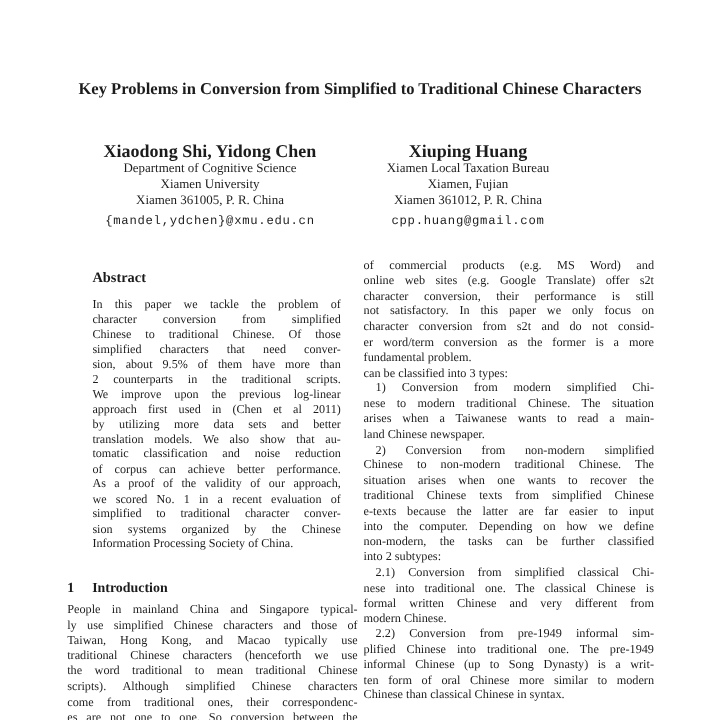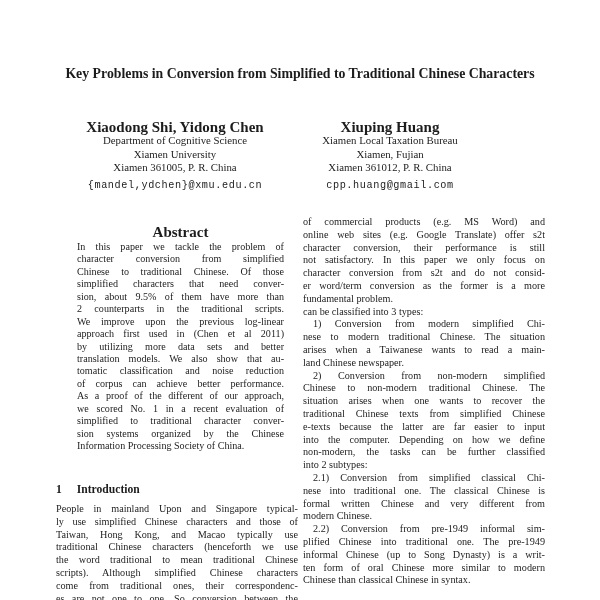--- a/index.html
+++ b/index.html
@@ -36,21 +36,21 @@
   .a-name { font-weight: bold; font-size: 15px; line-height: 14px; }
   .a-line { font-size: 10.8px; line-height: 13.5px; }
   .a-email {
     font-family: "Liberation Mono", "DejaVu Sans Mono", monospace;
     font-size: 10.2px;
     letter-spacing: 0.6px;
     margin-top: 4px;
     line-height: 13px;
   }
   .abstract-block { position: absolute; left: 77px; top: 224px; width: 207px; }
-  .abs-head { text-align: center; font-weight: bold; font-size: 15px; }
+  .abs-head { font-weight: bold; font-size: 12px; margin-bottom: 10px; }
   .abs-body .ln { font-size: 10.1px; line-height: 12.45px; height: 12.45px; }
   .sec-head { position: absolute; left: 56px; top: 483px; font-weight: bold; font-size: 11.6px; }
   .sec-head .sec-num { display: inline-block; margin-right: 15px; }
   .intro-body { position: absolute; left: 56px; top: 503px; width: 242px; }
   .right-col { position: absolute; left: 303px; top: 216px; width: 242px; }
   .intro-body .ln, .right-col .ln { font-size: 10.2px; line-height: 12.8px; height: 12.8px; }
   .ln {
     text-align: justify;
     text-align-last: justify;
     overflow: hidden;
@@ -91,34 +91,34 @@
         <div class="ln">Chinese to traditional Chinese. Of those</div>
         <div class="ln">simplified characters that need conver-</div>
         <div class="ln">sion, about 9.5% of them have more than</div>
         <div class="ln">2 counterparts in the traditional scripts.</div>
         <div class="ln">We improve upon the previous log-linear</div>
         <div class="ln">approach first used in (Chen et al 2011)</div>
         <div class="ln">by utilizing more data sets and better</div>
         <div class="ln">translation models. We also show that au-</div>
         <div class="ln">tomatic classification and noise reduction</div>
         <div class="ln">of corpus can achieve better performance.</div>
-        <div class="ln">As a proof of the different of our approach,</div>
+        <div class="ln">As a proof of the validity of our approach,</div>
         <div class="ln">we scored No. 1 in a recent evaluation of</div>
         <div class="ln">simplified to traditional character conver-</div>
         <div class="ln">sion systems organized by the Chinese</div>
         <div class="ln pend">Information Processing Society of China.</div>
       </div>
   </div>
 
   <div class="sec-head">
     <span class="sec-num">1</span><span>Introduction</span>
   </div>
 
   <div class="intro-body" id="intro-body">
-      <div class="ln">People in mainland Upon and Singapore typical-</div>
+      <div class="ln">People in mainland China and Singapore typical-</div>
       <div class="ln">ly use simplified Chinese characters and those of</div>
       <div class="ln">Taiwan, Hong Kong, and Macao typically use</div>
       <div class="ln">traditional Chinese characters (henceforth we use</div>
       <div class="ln">the word traditional to mean traditional Chinese</div>
       <div class="ln">scripts). Although simplified Chinese characters</div>
       <div class="ln">come from traditional ones, their correspondenc-</div>
       <div class="ln">es are not one to one. So conversion between the</div>
     </div>
 
   <div class="right-col" id="right-col">

